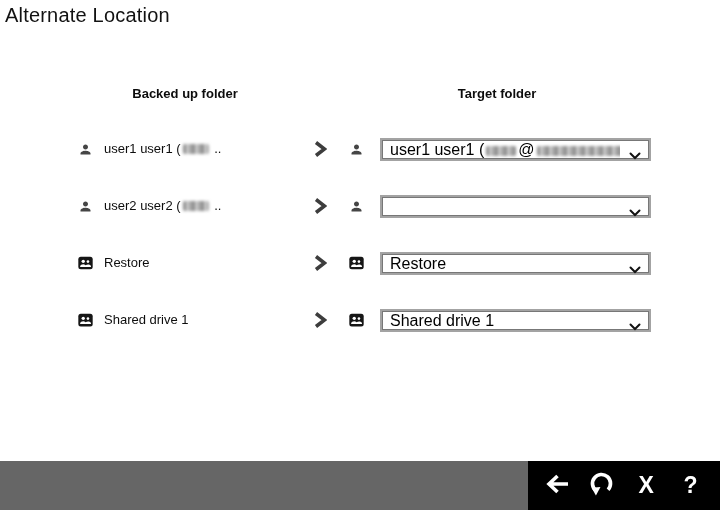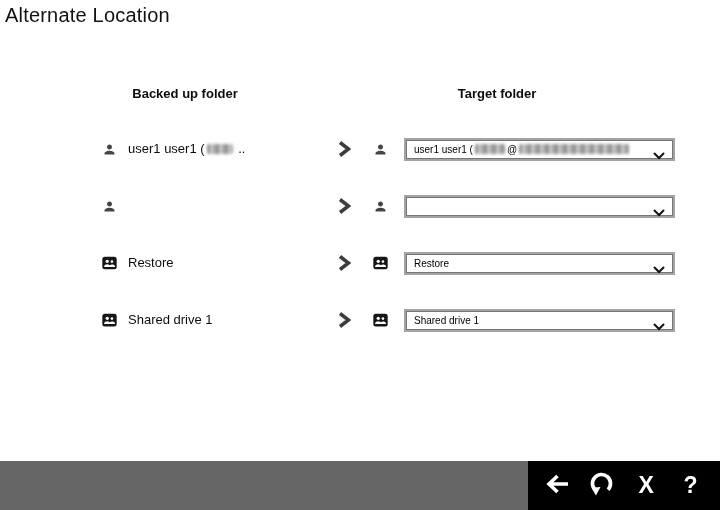--- a/index.html
+++ b/index.html
@@ -13,21 +13,21 @@
     font-size:20px; font-weight:400; color:#121212; letter-spacing:0.2px;
     white-space:nowrap;
   }
   .col-header {
     position:absolute; top:86px; transform:translateX(-50%);
     font-size:13px; font-weight:bold; color:#0c0c0c; white-space:nowrap;
   }
   .col-header.left  { left:185px; }
   .col-header.right { left:497px; }
 
-  .row { position:absolute; left:0; width:572px; height:28px;margin-left:24px; }
+  .row { position:absolute; left:0; width:572px; height:28px; }
   .row.r1 { top:135px; } .row.r2 { top:192px; } .row.r3 { top:249px; } .row.r4 { top:306px;text-align:center; }
 
   .icon { position:absolute; top:7px; width:15px; height:15px; display:inline-block; }
   .icon svg { display:block; }
   .src-icon { left:78px; }
   .tgt-icon { left:349px; }
 
   .src-label {
     position:absolute; left:104px; top:0; height:28px; line-height:28px;
     font-size:13px; color:#0d0d0d; white-space:nowrap;
@@ -35,21 +35,21 @@
   .map-chev { position:absolute; left:314px; top:6px; }
 
   .select {
     position:absolute; left:380px; top:3px; width:271px; height:23px;
     background:#fff; border:2px solid #a3a3a3;
     box-shadow: inset 0 0 0 1px #777777;
     cursor:default;
   }
   .sel-text {
     position:absolute; left:8px; top:0; height:19px; line-height:19px;
-    font-size:10px; color:#000; white-space:nowrap; max-width:230px; overflow:hidden;
+    font-size:16px; color:#000; white-space:nowrap; max-width:230px; overflow:hidden;
   }
   .sel-arrow { position:absolute; right:8px; top:6px; }
 
   
   .redact {
     display:inline-block; height:10px; border-radius:2px; vertical-align:-1px;
     background:repeating-linear-gradient(90deg,#8f8f8f 0 3px,#c9c9c9 3px 6px,#a8a8a8 6px 9px);
     filter:blur(1.6px); margin:0 2px;
   }
   .w26 { width:26px; } .w30 { width:30px; } .w110 { width:110px; }
@@ -104,20 +104,21 @@
       </span>
     </div>
   </div>
 
   <div class="row r2">
     <span class="icon src-icon">
       <svg width="15" height="15" viewBox="0 0 24 24">
           <path fill="#454545" d="M12 12c2.21 0 4-1.79 4-4s-1.79-4-4-4-4 1.79-4 4 1.79 4 4 4zm0 2c-2.67 0-8 1.34-8 4v2h16v-2c0-2.66-5.33-4-8-4z"></path>
         </svg>
     </span>
+    <span class="src-label"><span>user2 user2 (</span><span class="redact w26"></span> <span>..</span></span>
     <span class="map-chev">
       <svg width="13" height="16" viewBox="0 0 13 16">
           <path d="M2 1.5 L10.5 8 L2 14.5" fill="none" stroke="#3d3d3d" stroke-width="3.6"></path>
         </svg>
     </span>
     <span class="icon tgt-icon">
       <svg width="15" height="15" viewBox="0 0 24 24">
           <path fill="#454545" d="M12 12c2.21 0 4-1.79 4-4s-1.79-4-4-4-4 1.79-4 4 1.79 4 4 4zm0 2c-2.67 0-8 1.34-8 4v2h16v-2c0-2.66-5.33-4-8-4z"></path>
         </svg>
     </span>

